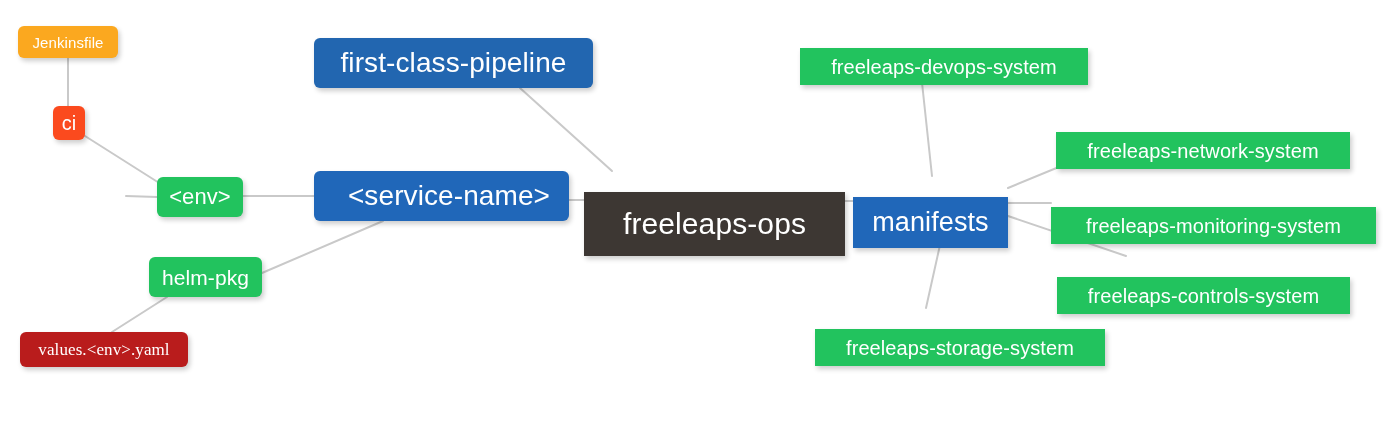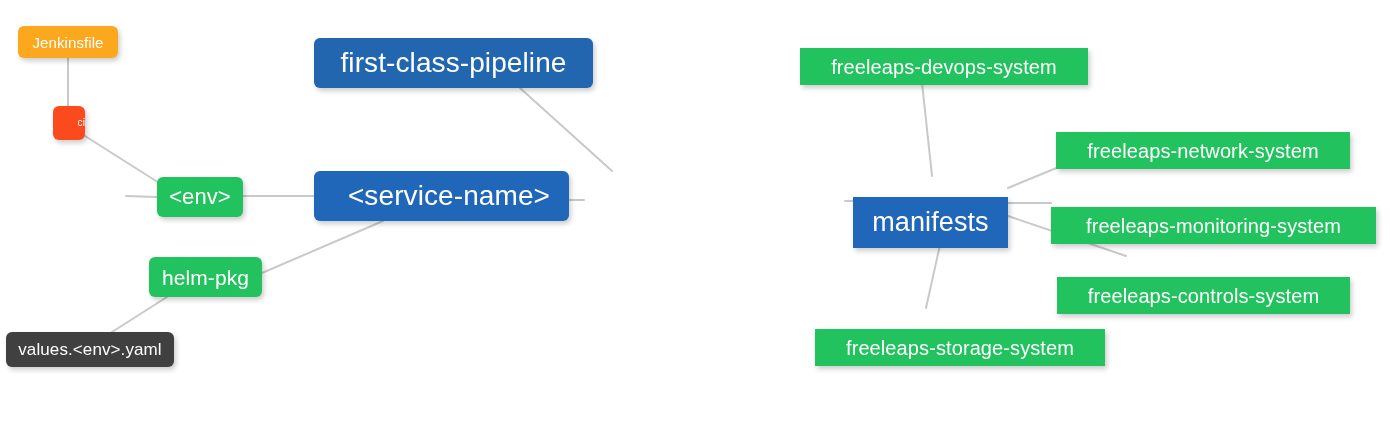--- a/index.html
+++ b/index.html
@@ -59,37 +59,40 @@
       <line x1="845" y1="201" x2="853" y2="201" stroke="#c9c9c9" stroke-width="2" stroke-linecap="round"></line>
       <line x1="932" y1="176" x2="920" y2="64" stroke="#c9c9c9" stroke-width="2" stroke-linecap="round"></line>
       <line x1="1008" y1="188" x2="1105" y2="148" stroke="#c9c9c9" stroke-width="2" stroke-linecap="round"></line>
       <line x1="1008" y1="203" x2="1051" y2="203" stroke="#c9c9c9" stroke-width="2" stroke-linecap="round"></line>
       <line x1="1008" y1="216" x2="1126" y2="256" stroke="#c9c9c9" stroke-width="2" stroke-linecap="round"></line>
       <line x1="944" y1="227" x2="926" y2="308" stroke="#c9c9c9" stroke-width="2" stroke-linecap="round"></line>
     </svg>
 <div class="node rounded" style="left: 18px; top: 26px; width: 100px; height: 32px; background: rgb(251, 168, 31); font-size: 15px;">
       <span>Jenkinsfile</span>
     </div>
-    <div class="node rounded" style="left: 53px; top: 106px; width: 32px; height: 34px; background: rgb(251, 74, 30); font-size: 10px; justify-content: flex-end;">
+    <div class="node rounded" style="left: 53px; top: 106px; width: 32px; height: 34px; background: rgb(251, 74, 30); font-size: 20px;">
       <span>ci</span>
     </div>
     <div class="node rounded" style="left: 157px; top: 177px; width: 86px; height: 40px; background: rgb(34, 195, 94); font-size: 22px;">
       <span>&lt;env&gt;</span>
     </div>
     <div class="node rounded" style="left: 149px; top: 257px; width: 113px; height: 40px; background: rgb(34, 195, 94); font-size: 21px;">
       <span>helm-pkg</span>
     </div>
-    <div class="node rounded" style="left: 6px; top: 332px; width: 168px; height: 35px; background: #404040; font-size: 17px;">
+    <div class="node rounded" style="left: 20px; top: 332px; width: 168px; height: 35px; background: #b91c1c; font-size: 17px; font-family: Liberation Serif, serif;">
       <span>values.&lt;env&gt;.yaml</span>
     </div>
     <div class="node rounded" style="left: 314px; top: 38px; width: 279px; height: 50px; background: rgb(34, 102, 176); font-size: 28px;">
       <span>first-class-pipeline</span>
     </div>
     <div class="node rounded" style="left: 314px; top: 171px; width: 255px; height: 50px; background: rgb(32, 103, 185); font-size: 28px; padding-left: 15px;">
       <span>&lt;service-name&gt;</span>
+    </div>
+    <div class="node square" style="left: 584px; top: 171px; width: 261px; height: 64px; background: rgb(61, 55, 51); font-size: 30px;">
+      <span>freeleaps-ops</span>
     </div>
     <div class="node square" style="left: 853px; top: 176px; width: 155px; height: 51px; background: rgb(32, 103, 185); font-size: 27px;">
       <span>manifests</span>
     </div>
     <div class="node square" style="left: 800px; top: 27px; width: 288px; height: 37px; background: rgb(34, 195, 94); font-size: 20px;">
       <span>freeleaps-devops-system</span>
     </div>
     <div class="node square" style="left: 1056px; top: 111px; width: 294px; height: 37px; background: rgb(34, 195, 94); font-size: 20px; align-items: center;">
       <span>freeleaps-network-system</span>
     </div>

